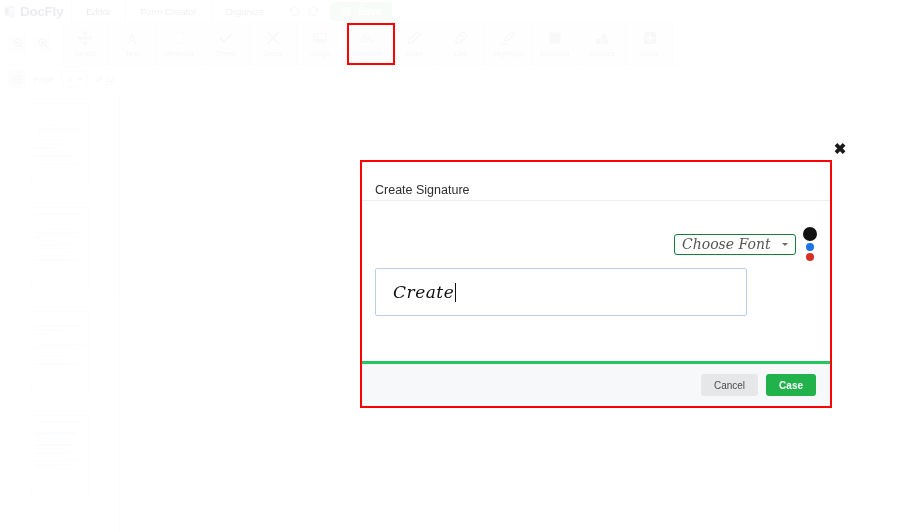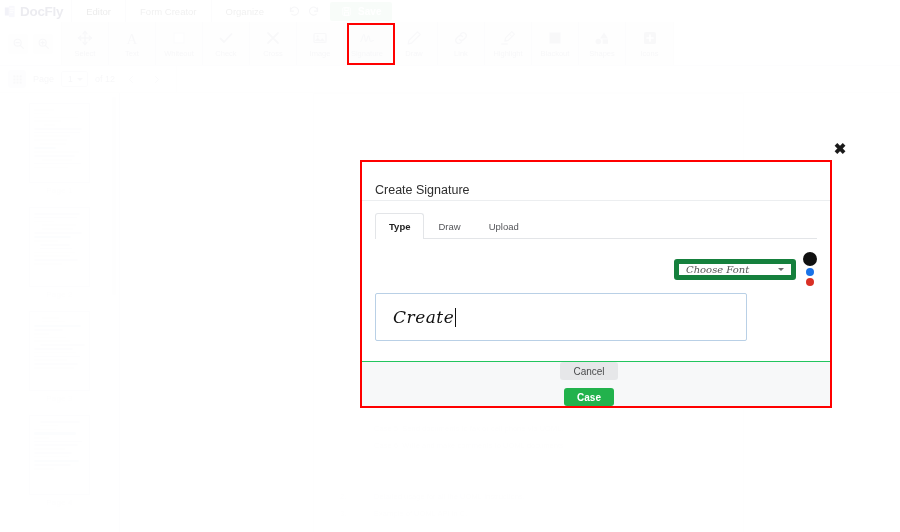--- a/index.html
+++ b/index.html
@@ -174,25 +174,25 @@
   .tab.active::after {
     content: ''; position: absolute; left: 0; right: 0; bottom: -1px;
     height: 1px; background: #fff;
   }
 
   .ctrlrow {
     display: flex; justify-content: flex-end; align-items: center;
     gap: 7px; margin-top: 13px;
   }
   .font-select {
-    width: 122px; height: 21px; border: 5px solid #15803d; border-radius: 3px;
+    width: 122px; height: 21px; border: 1px solid #15803d; border-radius: 3px;
     background: #fff; display: flex; align-items: center;
     justify-content: space-between; padding: 0 7px;
     font-family: "DejaVu Serif", serif; font-style: italic;
-    font-size: 10px; color: #565656;
+    font-size: 14px; color: #565656;
   }
   .fs-caret {
     width: 0; height: 0; border-left: 3px solid transparent;
     border-right: 3px solid transparent; border-top: 3.5px solid #6c6c6c;
   }
   .swatches { display: flex; flex-direction: column; align-items: center; gap: 2px; }
   .sw { border-radius: 50%; }
   .sw.big { width: 14px; height: 14px; }
   .sw.small { width: 8px; height: 8px; }
 
@@ -204,23 +204,23 @@
   .sig-text {
     font-family: "DejaVu Serif", serif; font-style: italic;
     font-size: 17px; color: #111; letter-spacing: 0.5px;
   }
   .caret-bar {
     display: inline-block; width: 1px; height: 19px; background: #111;
     margin-left: 1px; vertical-align: middle;
   }
 
   .modal-foot {
-    height: 45px; background: #f7f8f9; border-top: 1px solid #22c55e;
+    height: 45px; background: #f7f8f9; border-top: 3px solid #22c55e;
     display: flex; align-items: center; justify-content: flex-end;
-    gap: 8px; padding-right: 14px; flex-direction: column;
+    gap: 8px; padding-right: 14px;
   }
   .btn {
     height: 22px; padding: 0 13px; border-radius: 3px; border: none;
     font-size: 10px; display: flex; align-items: center; justify-content: center;
     font-family: "Liberation Sans", sans-serif;
   }
   .btn-cancel { background: #e6e7e9; color: #4a4b4d; }
   .btn-sign { background: #22b24c; color: #fff; font-weight: bold; }
 </style>
 </head>
@@ -563,31 +563,20 @@
   </div>
 
   <div class="modal">
 
     <div class="modal-head">
       <span class="modal-title">Create Signature</span>
     </div>
 
     <div class="modal-body">
 
-      <div class="tabs">
-        <div class="tab active">
-          <span>Type</span>
-        </div>
-        <div class="tab">
-          <span>Draw</span>
-        </div>
-        <div class="tab">
-          <span>Upload</span>
-        </div>
-      </div>
 
       <div class="ctrlrow">
         <div class="font-select">
           <span>Choose Font</span>
           <span class="fs-caret"></span>
         </div>
         <div class="swatches">
           <div class="sw big" style="background:#111111"></div>
           <div class="sw small" style="background:#1a73e8"></div>
           <div class="sw small" style="background:#d93025"></div>

